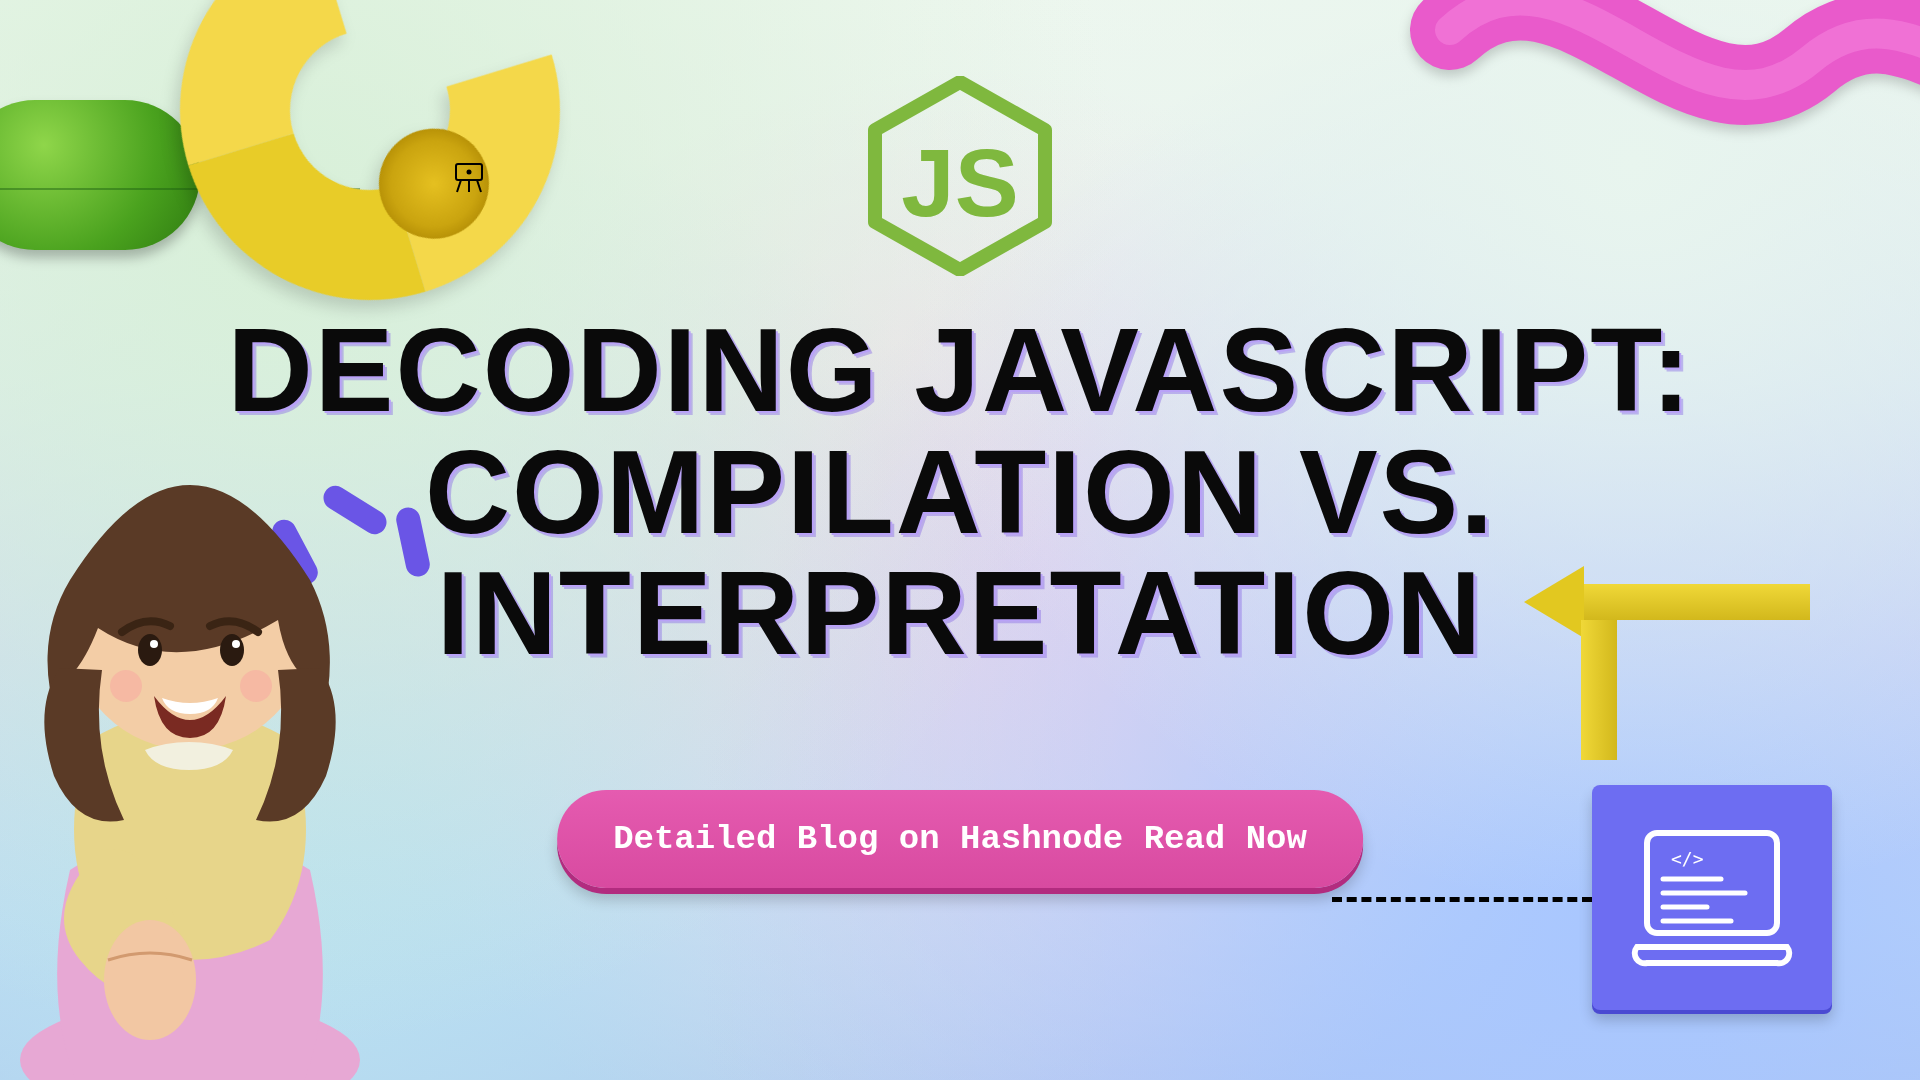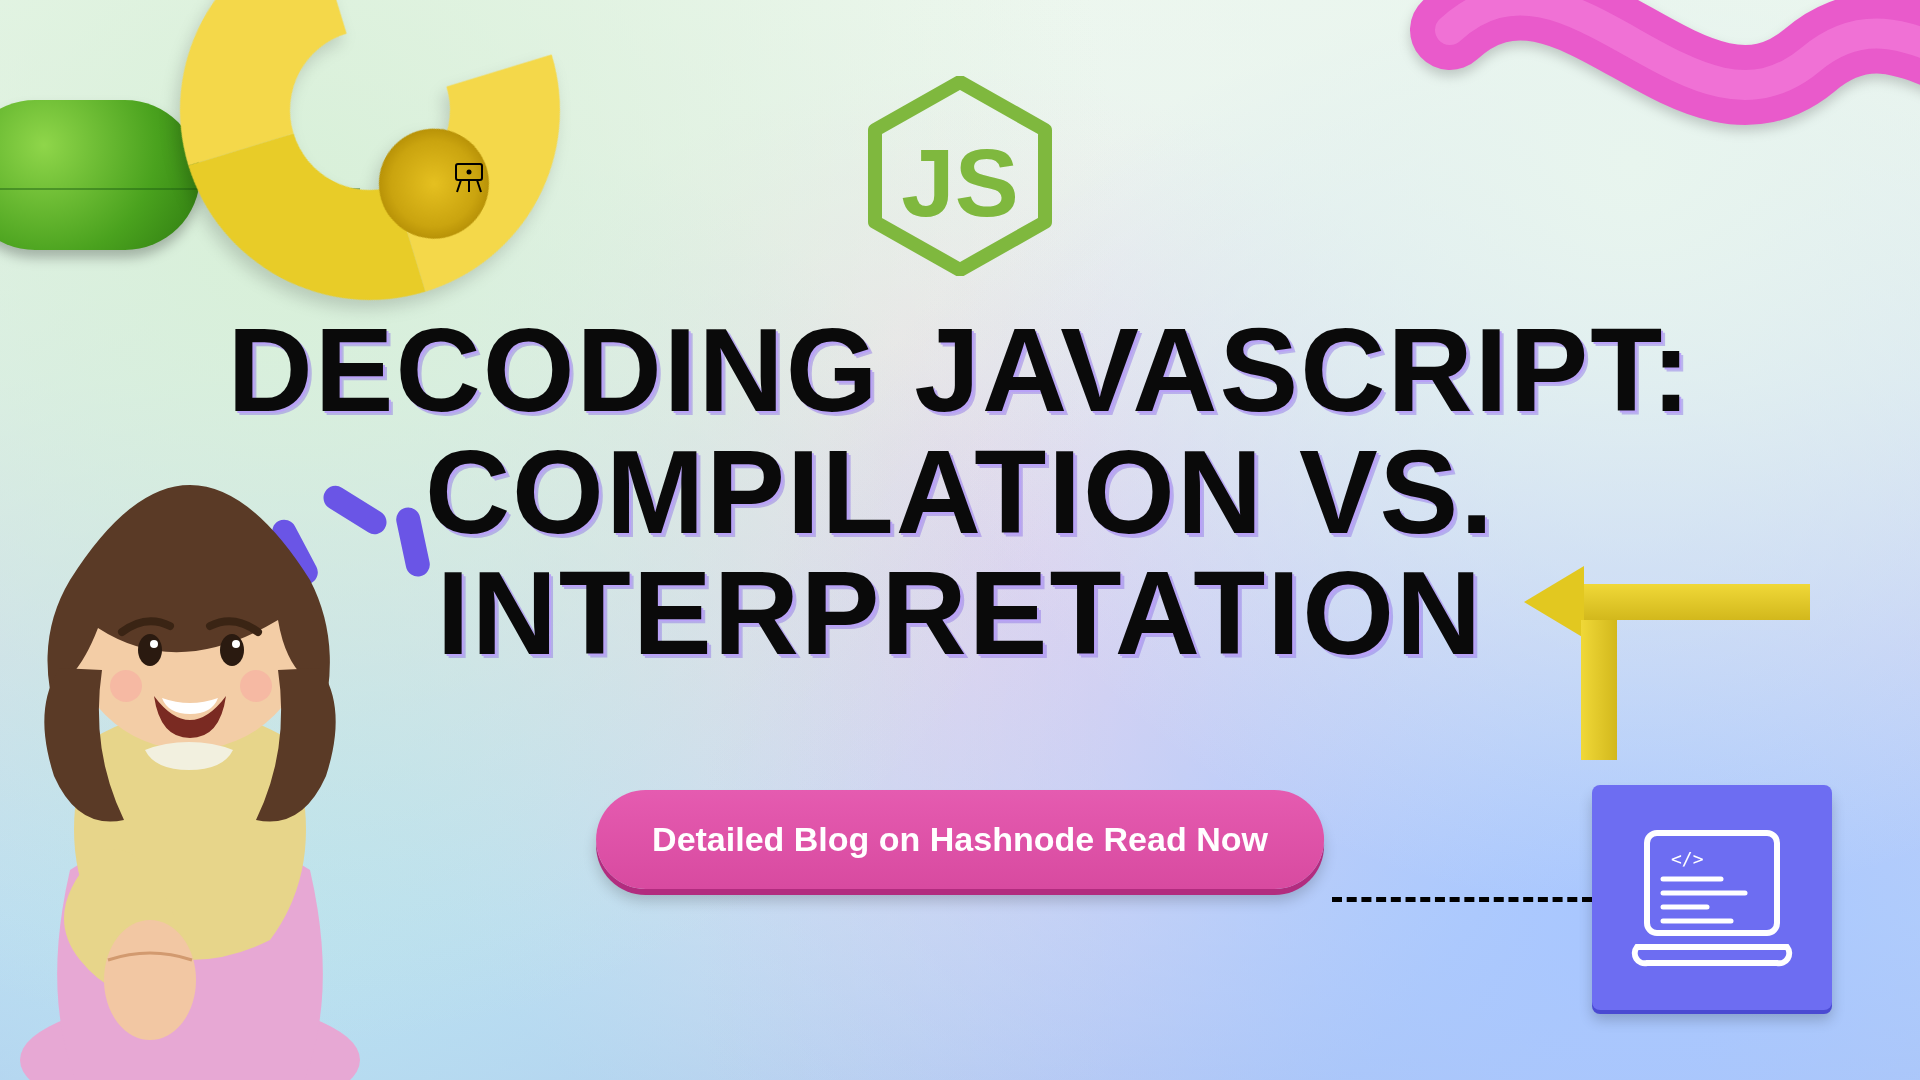--- a/index.html
+++ b/index.html
@@ -117,21 +117,21 @@
   }
 
   
   .cta {
     position:absolute;
     left: 50%; top: 790px;
     transform: translateX(-50%);
     padding: 30px 56px;
     background: linear-gradient(180deg,#e55bb0 0%, #d84aa0 100%);
     color:#fff;
-    font-family: Liberation Sans, sans-serif;
+    font-family: Liberation Mono, monospace;
     font-weight:700;
     font-size: 34px;
     border-radius: 60px;
     border: none;
     box-shadow: 0 6px 0 #b22c7f, 0 12px 14px rgba(0,0,0,.18);
     cursor:pointer;
     white-space:nowrap;
   }
 
   

